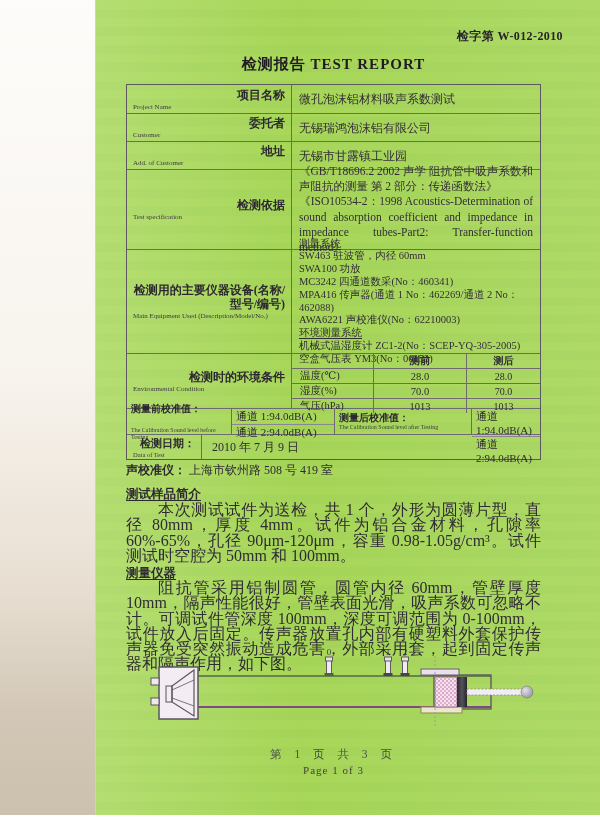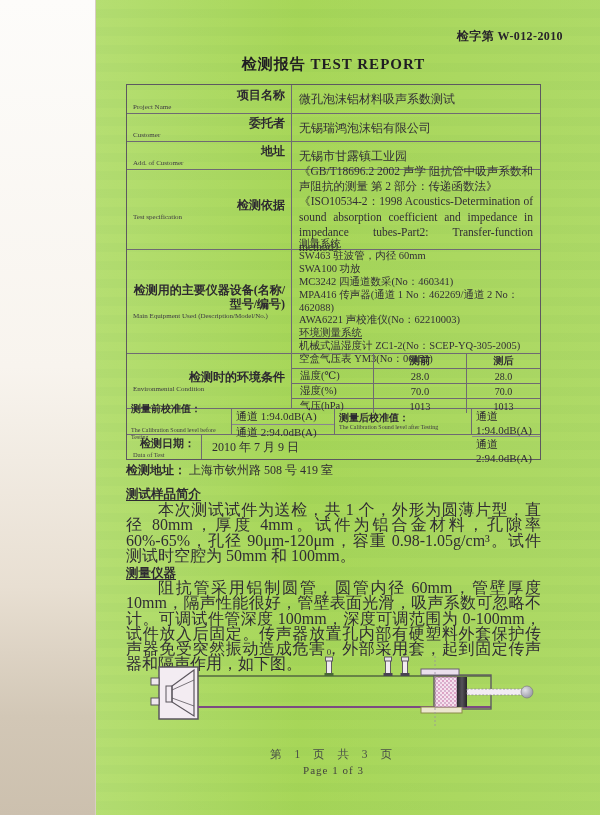--- a/index.html
+++ b/index.html
@@ -222,21 +222,21 @@
         <div class="lcell date-l">
           <div class="lz" style="font-size:11px;">检测日期：</div>
           <div class="le" style="font-size:6.5px;">Data of Test</div>
         </div>
         <div class="date-v">2010 年 7 月 9 日</div>
       </div>
 
     </div>
 
     <div class="addrline">
-      <b>检测地址：</b>
+      <b>声校准仪：</b>
       <span>上海市钦州路 508 号 419 室</span>
     </div>
 
     <div class="sec-h sample-h">测试样品简介</div>
     <div class="sec-p sample-p">本次测试试件为送检，共 1 个，外形为圆薄片型，直径 80mm，厚度 4mm。试件为铝合金材料，孔隙率 60%-65%，孔径 90μm-120μm，容重 0.98-1.05g/cm³。试件测试时空腔为 50mm 和 100mm。</div>
 
     <div class="sec-h instr-h">测量仪器</div>
     <div class="sec-p instr-p">阻抗管采用铝制圆管，圆管内径 60mm，管壁厚度 10mm，隔声性能很好，管壁表面光滑，吸声系数可忽略不计。可调试件管深度 100mm，深度可调范围为 0-100mm，试件放入后固定。传声器放置孔内部有硬塑料外套保护传声器免受突然振动造成危害，外部采用套，起到固定传声器和隔声作用，如下图。</div>
 
     <svg class="diagram" viewBox="0 0 415 95">

